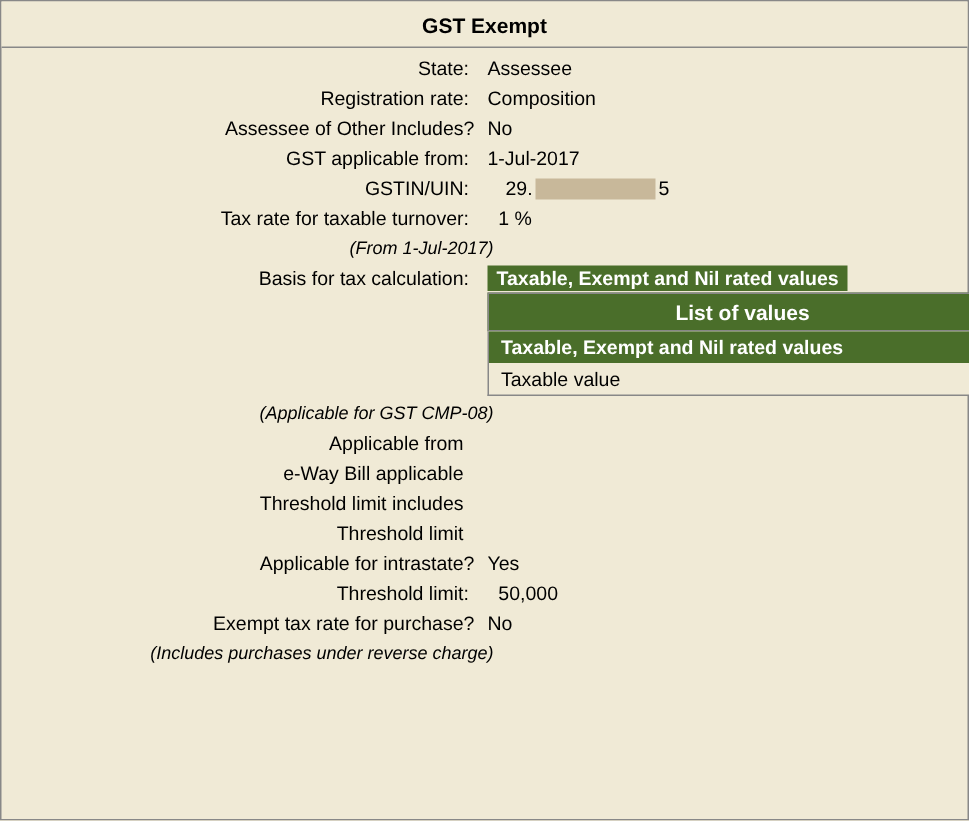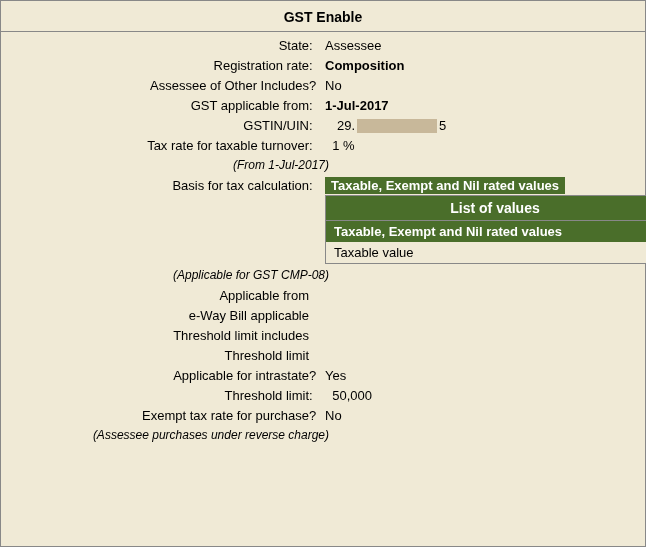--- a/index.html
+++ b/index.html
@@ -60,21 +60,21 @@
     .colon {
       flex: 0 0 16px;
       color: #000;
     }
     .value {
       flex: 1;
       color: #000;
       font-size: 13px;
     }
     .value-bold {
-      font-weight: bold;
+      font-weight: normal;
     }
     .value-green-bg {
       background: #4a6e2a;
       color: #fff;
       padding: 1px 6px;
       font-size: 13px;
       font-weight: bold;
     }
     .dropdown-container {
       position: relative;
@@ -116,21 +116,21 @@
       width: 80px;
       height: 14px;
       vertical-align: middle;
       margin: 0 2px;
     }
   </style>
 </head>
 <body>
 
 <div class="container">
-  <div class="title-bar">GST Enable</div>
+  <div class="title-bar">GST Exempt</div>
   <div class="content">
 
     <div class="row">
       <div class="label">State</div>
       <div class="colon">:</div>
       <div class="value">Assessee</div>
     </div>
 
     <div class="row">
       <div class="label">Registration rate</div>
@@ -230,19 +230,19 @@
       <div class="value">&nbsp;&nbsp;50,000</div>
     </div>
 
     <div class="row">
       <div class="label">Exempt tax rate for purchase</div>
       <div class="colon">?</div>
       <div class="value">No</div>
     </div>
 
     <div class="row">
-      <div class="label label-italic">(Assessee purchases under reverse charge)</div>
+      <div class="label label-italic">(Includes purchases under reverse charge)</div>
       <div class="colon"></div>
       <div class="value"></div>
     </div>
 
   </div>
 </div>
 
 </body></html>

